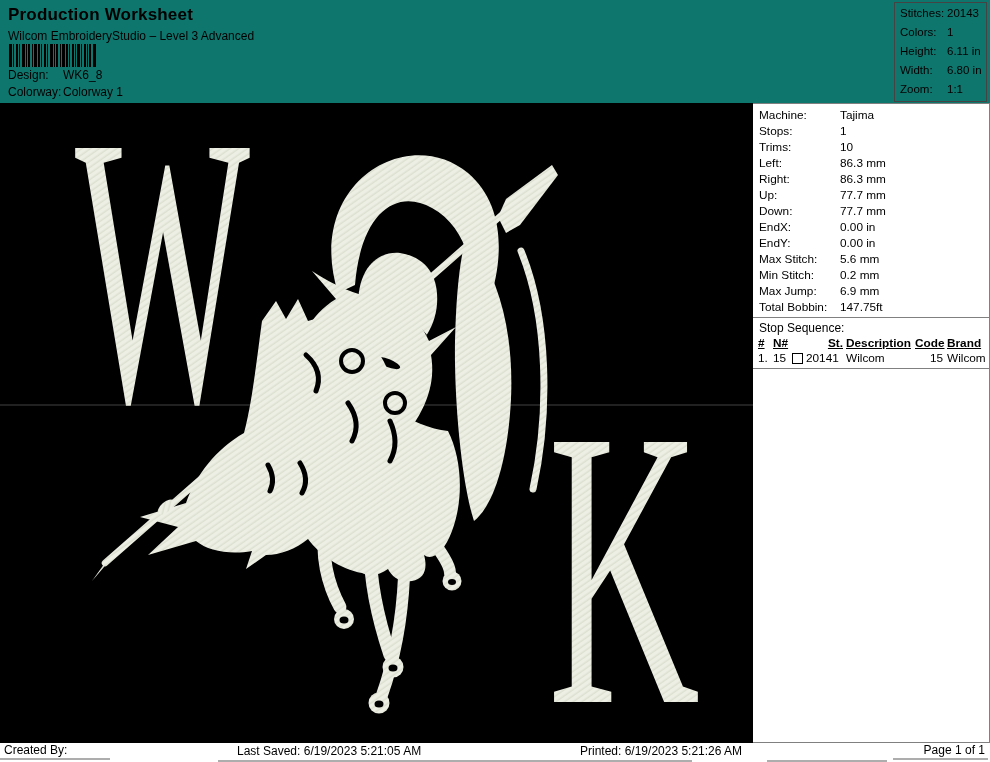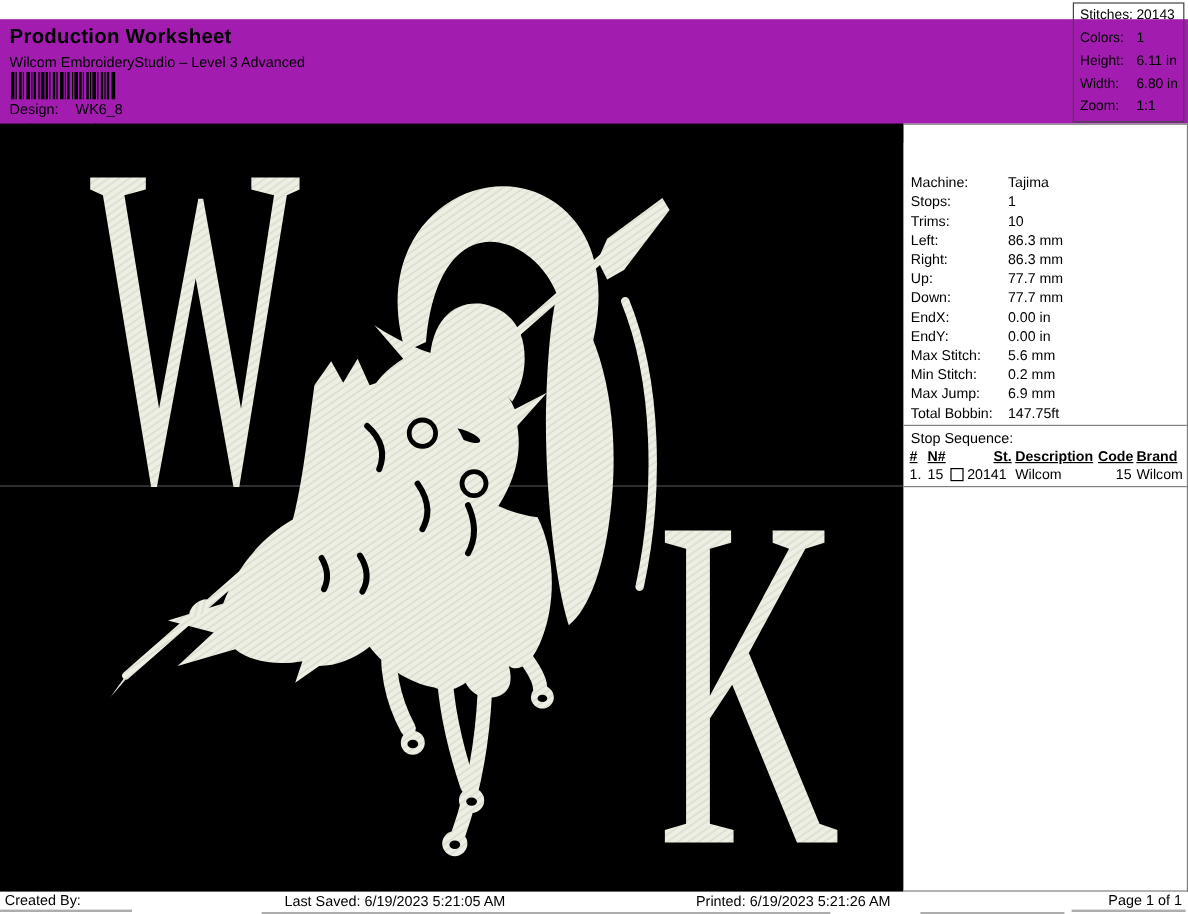--- a/index.html
+++ b/index.html
@@ -1,37 +1,37 @@
 <!DOCTYPE html>
 <html><head>
 <meta charset="utf-8">
 <style>
   html,body{margin:0;padding:0;background:#e8e8e8;}
   .page{position:relative;width:990px;height:762px;background:#ffffff;overflow:hidden;
         font-family:"Liberation Sans",sans-serif;color:#000;font-size:12px;}
   
-  .hdr{position:absolute;left:0;top:16px;width:990px;height:103px;background:#a21caf;}
+  .hdr{position:absolute;left:0;top:0;width:990px;height:103px;background:#0f766e;}
   .hdr-title{position:absolute;left:8px;top:5px;font-size:17px;font-weight:bold;letter-spacing:.2px;}
   .hdr-sub{position:absolute;left:8px;top:29px;font-size:12px;}
   .barcode{position:absolute;left:9px;top:44px;width:90px;height:23px;}
   .kv-row{position:absolute;left:8px;font-size:12px;}
   .kv-row .lbl{display:inline-block;width:55px;}
   
   .stats{position:absolute;left:894px;top:2px;width:93px;height:100px;border:1px solid #444;
          padding:1px 0 0 5px;box-sizing:border-box;line-height:19px;font-size:11.5px;}
   .stats .srow{display:flex;white-space:nowrap;}
   .stats .slbl{width:47px;flex:none;}
   
   .canvas{position:absolute;left:0;top:103px;width:753px;height:640px;background:#000;}
   
   .panel{position:absolute;left:753px;top:103px;width:237px;height:640px;background:#fff;
          border-top:1px solid #808080;border-right:1px solid #808080;border-bottom:1px solid #808080;
          box-sizing:border-box;}
   .mrows{padding:3px 0 2px 6px;line-height:16px;font-size:11.8px;
-         border-bottom:1px solid #808080;margin-top:37px;}
+         border-bottom:1px solid #808080;}
   .mrow{display:flex;white-space:nowrap;}
   .mlbl{width:81px;flex:none;}
   .ss-title{padding:3px 0 1px 6px;font-size:12px;}
   .ss-table{display:flex;flex-direction:column;font-size:11.8px;padding-left:5px;
             border-bottom:1px solid #808080;padding-bottom:2px;}
   .ss-hrow,.ss-drow{display:flex;align-items:center;line-height:15px;white-space:nowrap;}
   .ss-hrow span{font-weight:bold;text-decoration:underline;}
   .c-num{width:15px;flex:none;}
   .c-n{width:19px;flex:none;}
   .c-chk{width:14px;flex:none;display:flex;align-items:center;}

